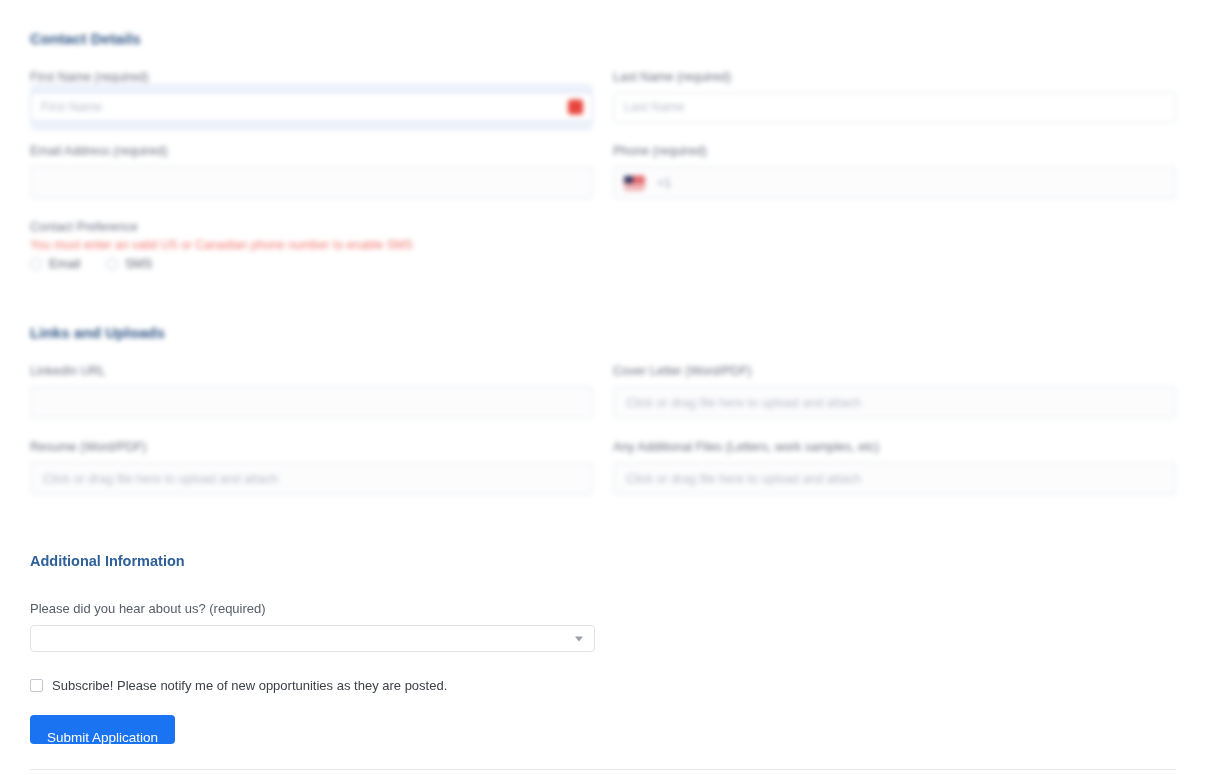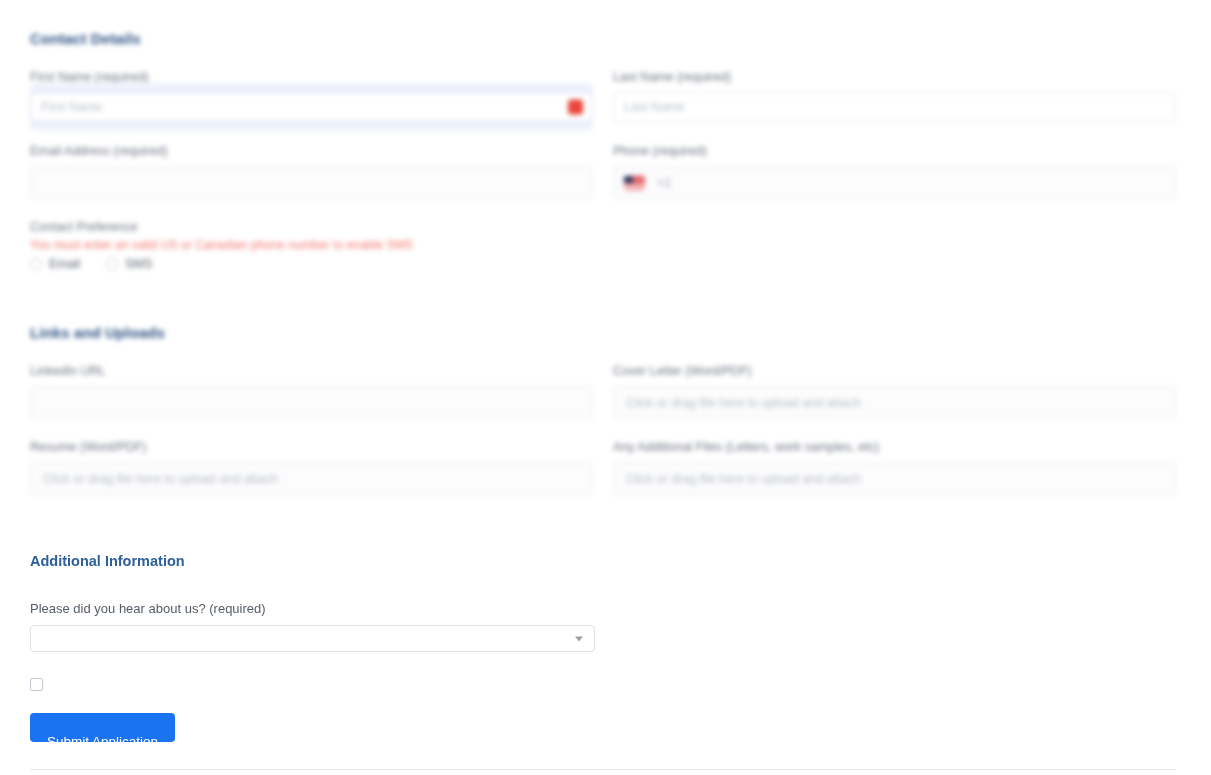--- a/index.html
+++ b/index.html
@@ -234,21 +234,21 @@
     color: #3c4149;
   }
   .submit-btn {
     display: inline-block;
     background: #1a73f0;
     color: #ffffff;
     font-size: 13.5px;
     font-weight: normal;
     border: none;
     border-radius: 4px;
-    padding: 14px 17px;
+    padding: 8px 17px;
     height: 29px;
     line-height: 29px;
     cursor: pointer;
     font-family: "Liberation Sans", sans-serif;
   }
   .footer-rule {
     position: absolute;
     left: 30px;
     top: 769px;
     width: 1146px;
@@ -357,20 +357,21 @@
     <div style="margin-top:32px;">
       <span class="q-label">Please did you hear about us? (required)</span>
       <div class="select-box">
         <span style="font-size:13px;color:#3c4149;line-height:25px;padding-left:10px;display:block;"></span>
         <span class="chevron"></span>
       </div>
     </div>
 
     <div class="check-row" style="margin-top:26px;">
       <span class="checkbox"></span>
+      <span class="check-label">Subscribe! Please notify me of new opportunities as they are posted.</span>
     </div>
 
     <div style="margin-top:22px;">
       <button class="submit-btn">Submit Application</button>
     </div>
   </div>
 
   <div class="footer-rule"></div>
 </div>
 

